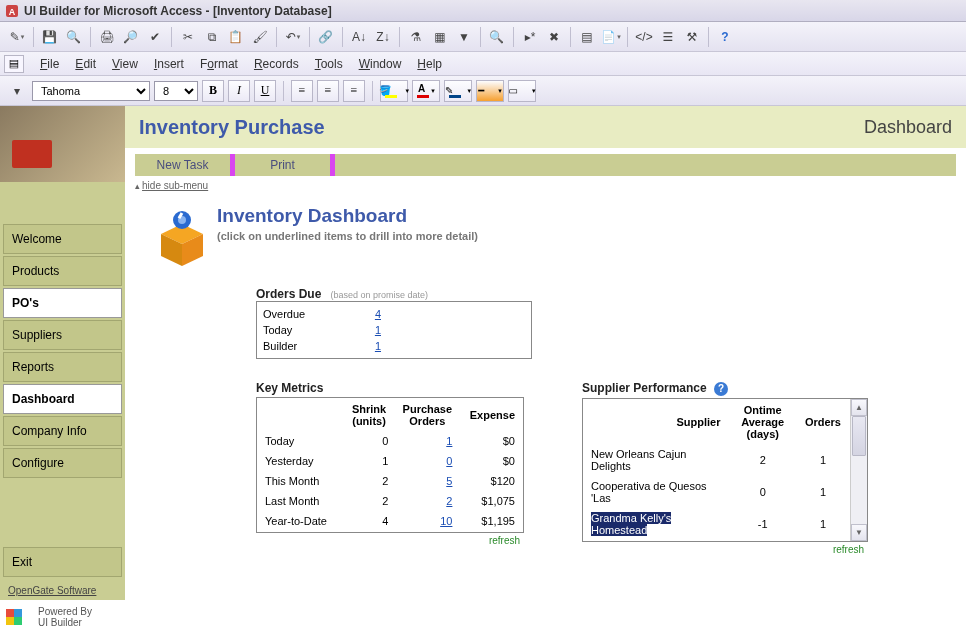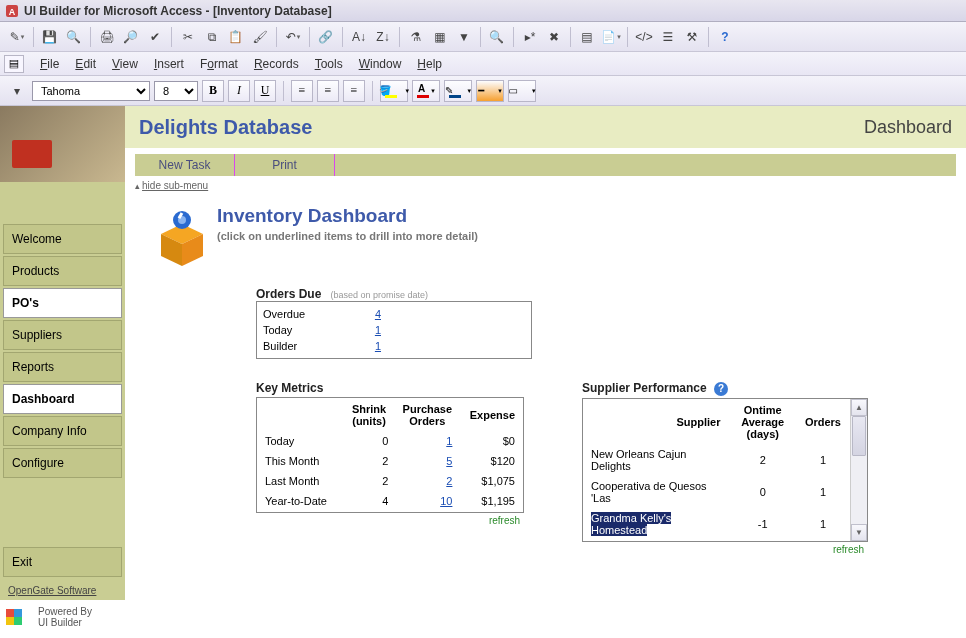--- a/index.html
+++ b/index.html
@@ -33,21 +33,21 @@
 .side-footer { padding: 6px 8px 4px; font-size: 10px; color: #444; cursor:pointer; text-decoration:underline;}
 .powered { background: #fff; padding: 6px 6px 10px; display:flex; align-items:center; gap:16px; font-size:10px; color:#555;}
 .powered .sq { width:16px; height:16px; display:grid; grid-template-columns:1fr 1fr; grid-template-rows:1fr 1fr;}
 .powered .sq span:nth-child(1){background:#e74c3c;} .powered .sq span:nth-child(2){background:#3498db;} .powered .sq span:nth-child(3){background:#f1c40f;} .powered .sq span:nth-child(4){background:#2ecc71;}
 .content { flex: 1; background: #fff; display: flex; flex-direction: column; }
 .hdr { height: 42px; background: #e8ecc2; display: flex; align-items: center; padding: 0 14px; justify-content: space-between; }
 .hdr-title { font-size: 20px; color: #3e5aaa; font-weight: bold; font-family: 'Trebuchet MS', Verdana, sans-serif; }
 .hdr-right { font-size: 18px; color: #444; }
 .subbar-wrap { padding: 6px 10px 2px; background: #fff; }
 .subbar { background: #c9cd93; height: 22px; display: flex; align-items: stretch; position: relative; }
-.subbtn { width: 100px; display: flex; align-items: center; justify-content: center; color: #4a4e7e; font-size: 12px; cursor: pointer; border-right: 1px solid #d946ef; }
+.subbtn { width: 100px; display: flex; align-items: center; justify-content: center; color: #4a4e7e; font-size: 12px; cursor: pointer; border-right: 5px solid #d946ef; }
 .hide-sub { margin-left: auto; font-size: 10px; color: #666; padding: 4px 10px 0 0; cursor: pointer; }
 .hide-sub::before { content: "▴ "; font-size:9px;}
 .body { padding: 12px 18px 10px 22px; flex: 1; overflow: auto; }
 .body-top { display: flex; align-items: flex-start; margin-bottom: 14px; }
 .box-icon { width: 70px; height: 68px; display:flex; align-items:center; justify-content:center; }
 .dash-title { font-size: 19px; font-weight: bold; color: #3e5aaa; font-family: 'Trebuchet MS', Verdana, sans-serif; }
 .dash-sub { font-size: 11px; color: #777; margin-top: 3px; font-weight: bold; }
 .section-title { font-size: 12px; font-weight: bold; color: #222; margin-bottom: 2px; }
 .section-note { font-size: 9px; color: #999; font-weight: normal; margin-left: 6px; }
 .orders-box { border: 1px solid #888; width: 276px; padding: 4px 6px; margin-bottom: 22px; margin-left: 109px; }
@@ -192,21 +192,21 @@
           <span></span>
           <span></span>
           <span></span>
         </span>
       <span><span>Powered By</span><br><span>UI Builder</span></span>
     </div>
   </div>
 
   <div class="content">
     <div class="hdr">
-      <span class="hdr-title">Delights Database</span>
+      <span class="hdr-title">Inventory Purchase</span>
       <span class="hdr-right">Dashboard</span>
     </div>
     <div class="subbar-wrap">
       <div class="subbar">
         <div class="subbtn">New Task</div>
         <div class="subbtn">Print</div>
       </div>
       <div class="hide-sub"><span style="text-decoration:underline;">hide sub-menu</span></div>
     </div>
 
@@ -256,20 +256,26 @@
                 <tr>
               <th style="width:82px;"></th>
               <th style="width:50px;">Shrink (units)</th>
               <th style="width:60px;">Purchase Orders</th>
               <th style="width:60px;text-align:right;">Expense</th>
             </tr>
             <tr>
                   <td>Today</td>
                   <td class="r">0</td>
                   <td class="r"><span class="lnk">1</span></td>
+                  <td class="r">$0</td>
+                </tr>
+            <tr>
+                  <td>Yesterday</td>
+                  <td class="r">1</td>
+                  <td class="r"><span class="lnk">0</span></td>
                   <td class="r">$0</td>
                 </tr>
             <tr>
                   <td>This Month</td>
                   <td class="r">2</td>
                   <td class="r"><span class="lnk">5</span></td>
                   <td class="r">$120</td>
                 </tr>
             <tr>
                   <td>Last Month</td>

